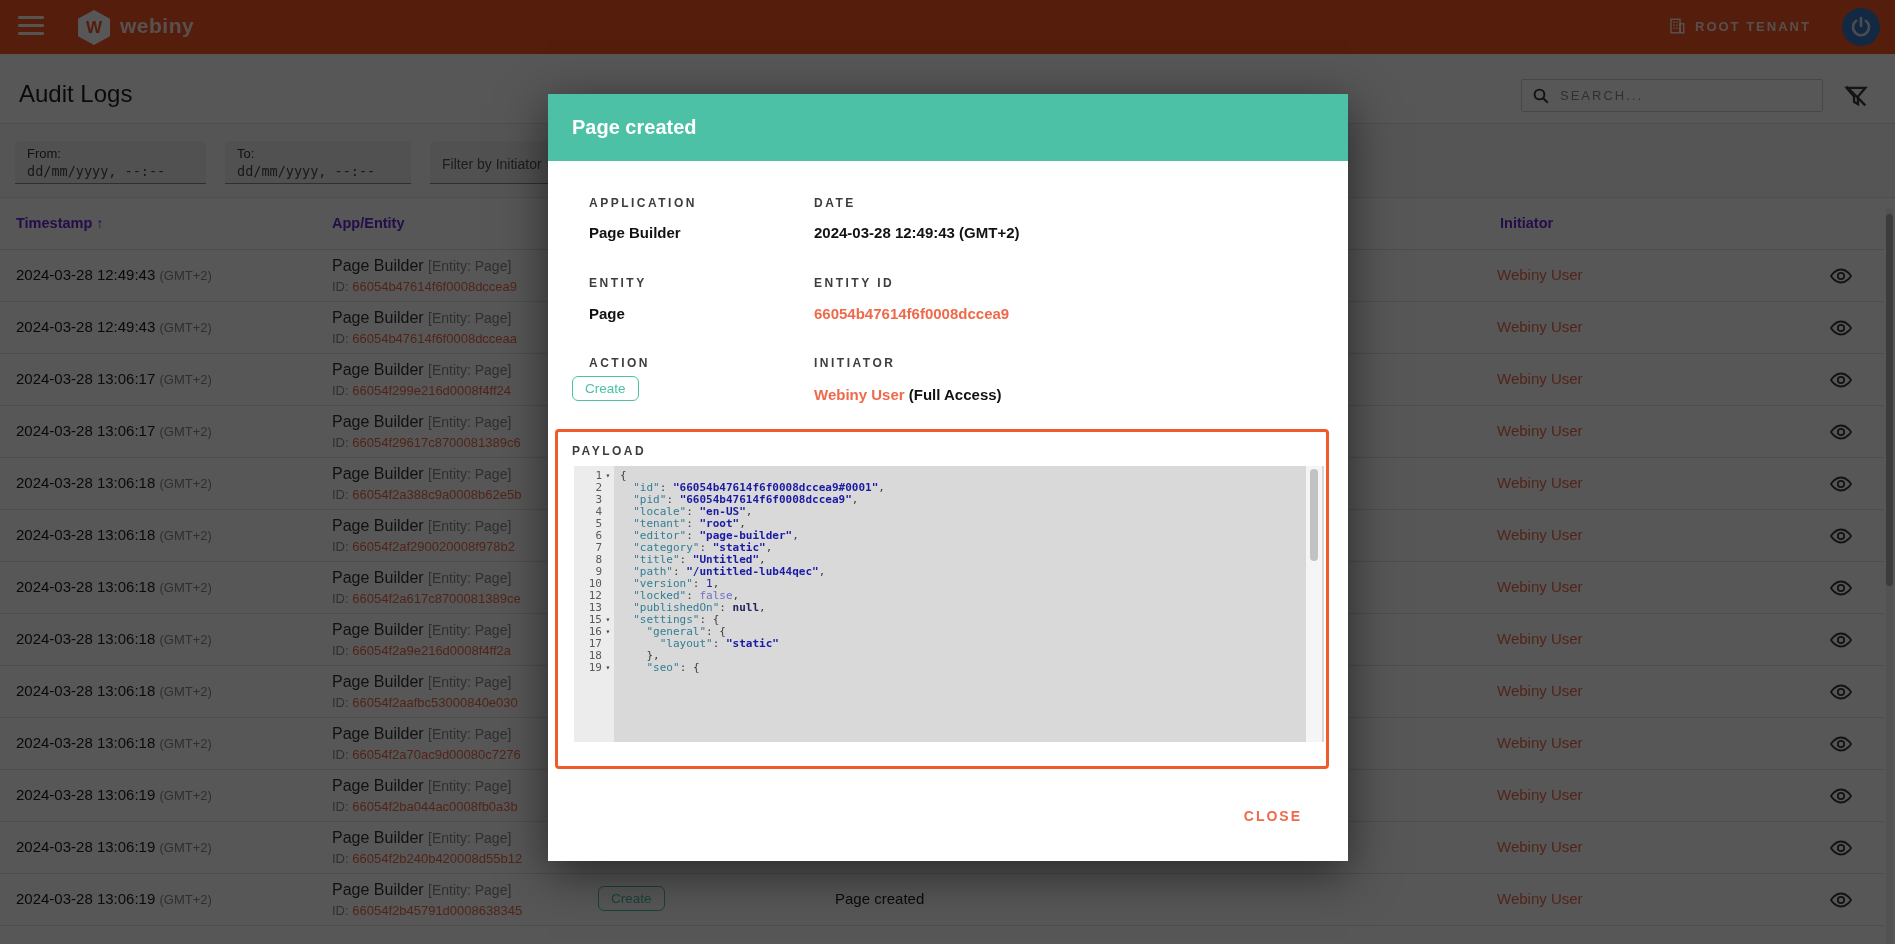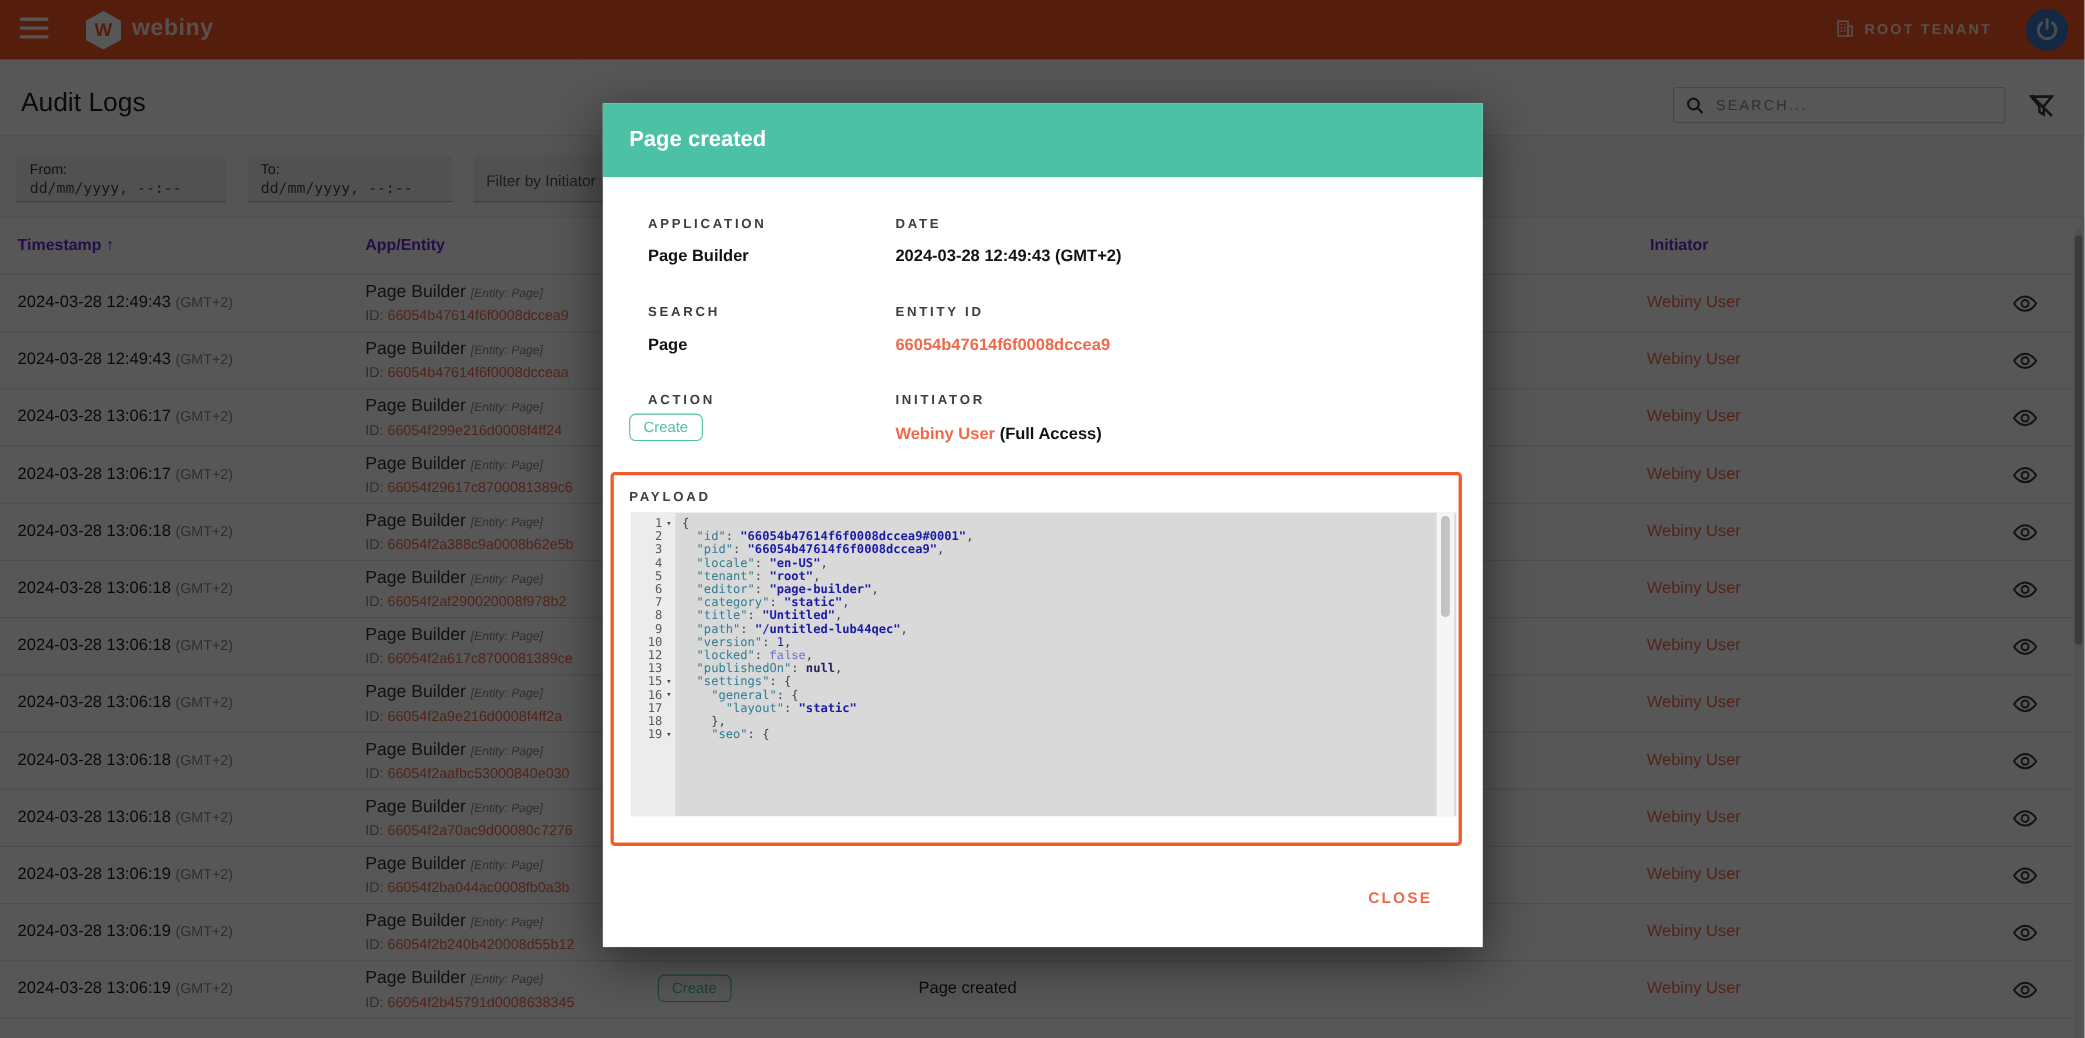--- a/index.html
+++ b/index.html
@@ -42,21 +42,21 @@
   .ff3 { left:430px; width:187px; overflow:hidden; }
 
   .thead { position:absolute; left:0; top:198px; width:1884px; height:52px; border-bottom:1px solid #dedede; }
   .th { position:absolute; top:17px; font-size:14.5px; font-weight:bold; color:#6d28d9; }
   .rows { position:absolute; left:0; top:250px; width:1884px; height:694px; overflow:hidden; }
   .trow { position:relative; width:1884px; height:52px; border-bottom:1px solid #e2e2e2; }
   .c-ts   { position:absolute; left:16px;  top:16px; font-size:15px; color:#1c1c1c; white-space:nowrap; }
   .c-ts .tz { font-size:13px; color:#8a8a8a;text-align:center; }
   .c-app  { position:absolute; left:332px; top:7px; white-space:nowrap; }
   .c-app .app { font-size:16px; color:#333; }
-  .c-app .ent { font-size:11px; color:#8a8a8a;font-style:italic; }
+  .c-app .ent { font-size:14px; color:#8a8a8a; }
   .c-id   { position:absolute; left:332px; top:29px; font-size:13px; color:#8a8a8a; white-space:nowrap; }
   .c-id a { color:#EE6A4B; text-decoration:none; cursor:pointer; }
   .chip { display:inline-block; border:1px solid #4DC1A6; color:#4DC1A6; border-radius:6px; padding:4px 12px; font-size:13.5px; background:transparent; }
   .c-act { position:absolute; left:598px; top:12px; }
   .c-msg { position:absolute; left:835px; top:16px; font-size:15px; color:#222; }
   .c-ini { position:absolute; left:1497px; top:16px; font-size:15px; color:#EE6A4B; cursor:pointer; }
   .c-eye { position:absolute; left:1829px; top:14px; width:24px; height:24px; cursor:pointer; }
 
   .pagescroll { position:absolute; left:1886px; top:208px; width:7px; height:736px; background:#f1f1f1; }
   .pagescroll .thumb { position:absolute; left:0; top:6px; width:7px; height:372px; background:#b0b0b0; border-radius:4px; }
@@ -79,21 +79,21 @@
   .editor { position:absolute; left:16px; top:34px; width:750px; height:276px; background:#d9d9d9; overflow:hidden; cursor:text; }
   .gutter-bg { position:absolute; left:0; top:0; width:40px; height:276px; background:#ececec; }
   .lines { position:absolute; left:0; top:4px; width:716px; }
   .cline { display:flex; height:12px; line-height:12px; font-family:"DejaVu Sans Mono",monospace; font-size:11px; white-space:pre; }
   .gut { width:28px; text-align:right; color:#5a5a5a; flex:none; }
   .fold { width:12px; text-align:center; color:#444; font-size:8px; flex:none; line-height:12px; }
   .ctext { padding-left:6px; color:#3d3d3d; }
   .tk-k { color:#327E93; }
   .tk-s { color:#1A1AA6; font-weight:bold; }
   .tk-n { color:#1A1AA6; }
-  .tk-b { color:#6F6FC9;font-family:Liberation Mono, monospace; }
+  .tk-b { color:#6F6FC9; }
   .tk-u { color:#24245E; font-weight:bold; }
   .tk-p { color:#3d3d3d; }
   .ed-scroll { position:absolute; right:2px; top:0; width:16px; height:276px; background:#f5f5f5; }
   .ed-scroll .thumb { position:absolute; left:4px; top:3px; width:8px; height:92px; background:#c2c2c2; border-radius:4px; }
   .m-close { position:absolute; right:38px; top:708px; font-size:14px; font-weight:bold; letter-spacing:2px; color:#EE6A4B; cursor:pointer; padding:6px 8px; }
 
   svg { display:block; }
 </style>
 </head>
 <body>
@@ -372,21 +372,21 @@
 <div class="modal">
   <div class="m-header">
     <div class="m-title">Page created</div>
   </div>
 
   <div class="m-label colL" style="top:102px;">APPLICATION</div>
   <div class="m-value colL" style="top:130px;">Page Builder</div>
   <div class="m-label colR" style="top:102px;">DATE</div>
   <div class="m-value colR" style="top:130px;">2024-03-28 12:49:43 (GMT+2)</div>
 
-  <div class="m-label colL" style="top:182px;">SEARCH</div>
+  <div class="m-label colL" style="top:182px;">ENTITY</div>
   <div class="m-value colL" style="top:211px;">Page</div>
   <div class="m-label colR" style="top:182px;">ENTITY ID</div>
   <div class="m-value colR m-link" style="top:211px;">66054b47614f6f0008dccea9</div>
 
   <div class="m-label colL" style="top:262px;">ACTION</div>
   <div class="m-chip chip">Create</div>
   <div class="m-label colR" style="top:262px;">INITIATOR</div>
   <div class="m-value colR" style="top:292px;">
     <span class="m-link">Webiny User</span><span> (Full Access)</span>
   </div>

